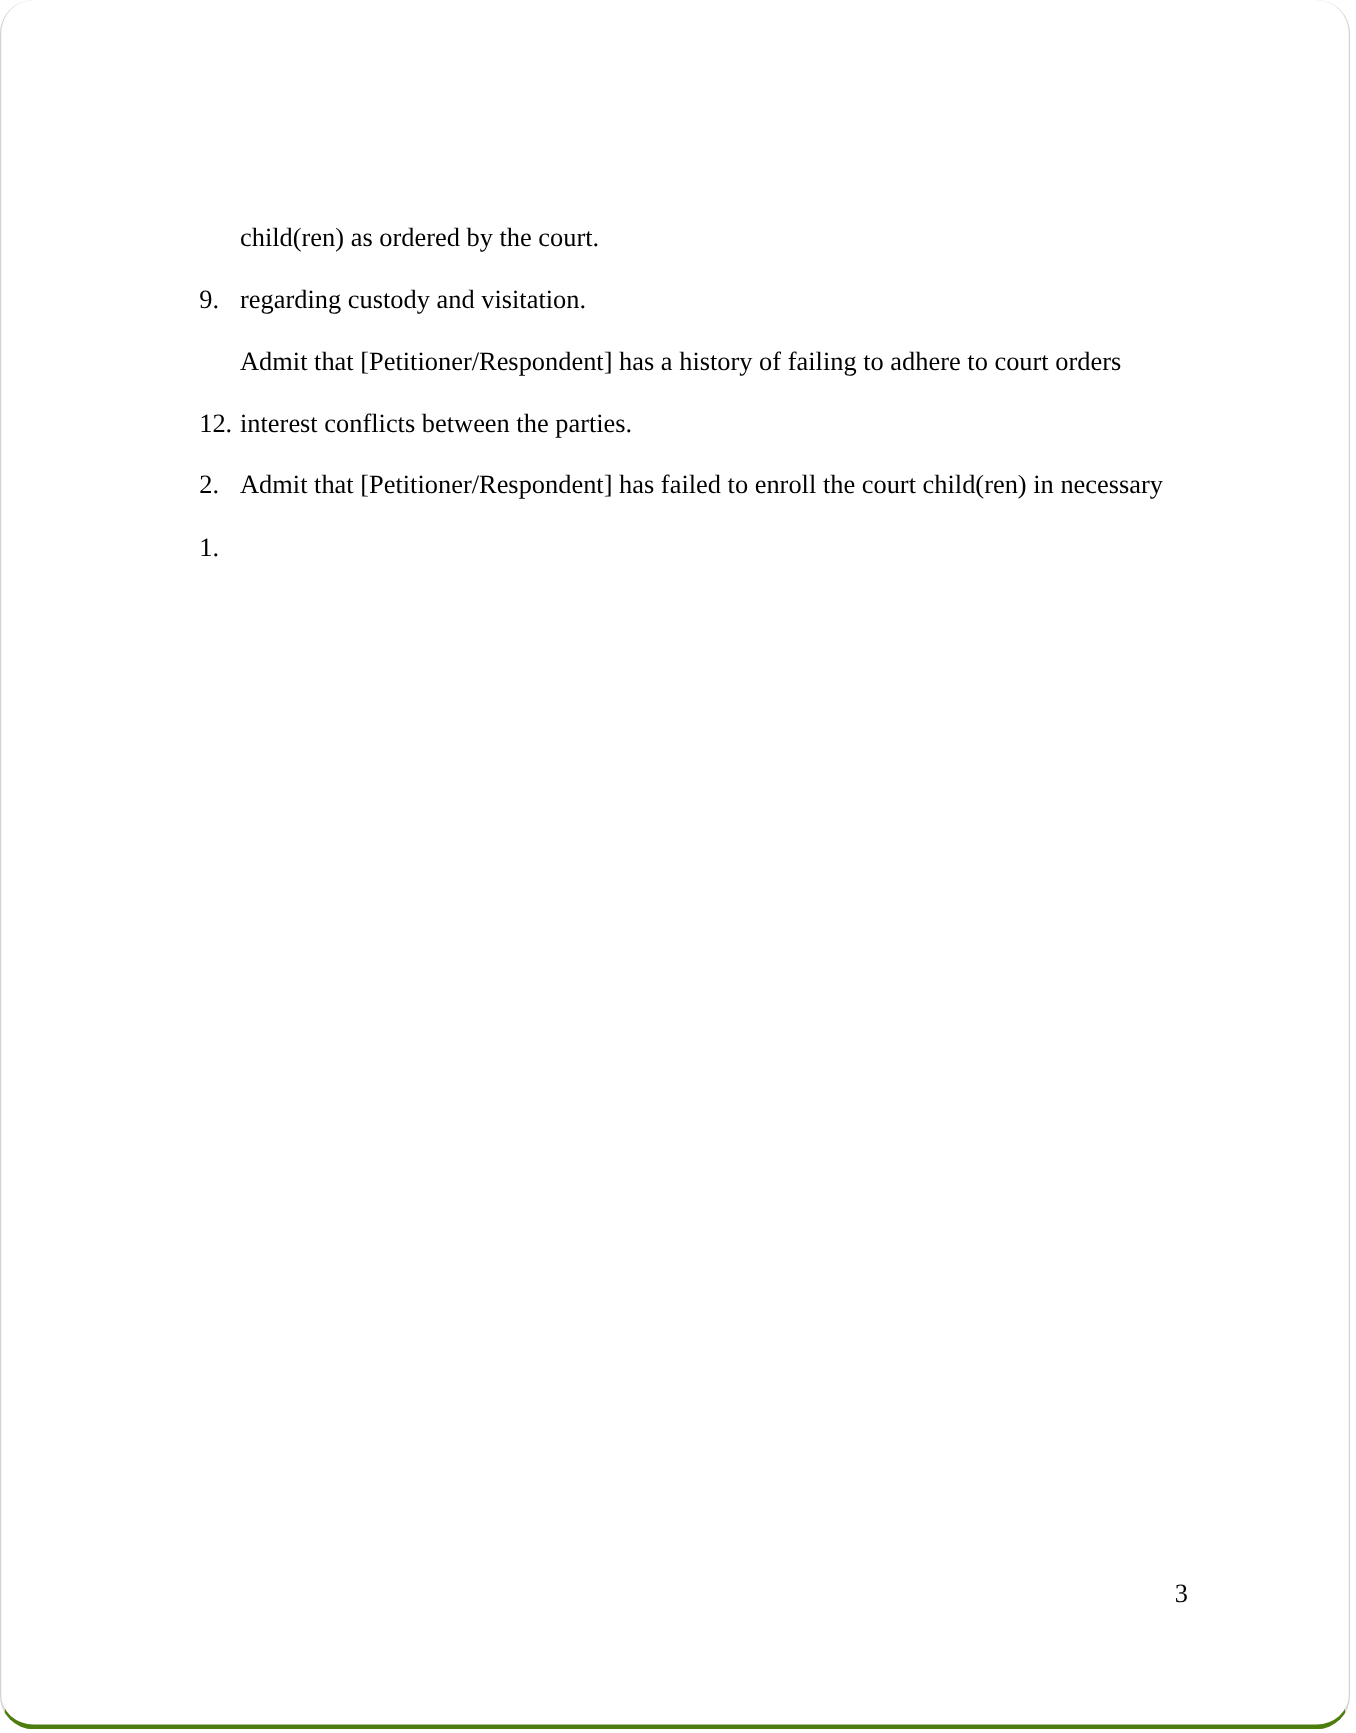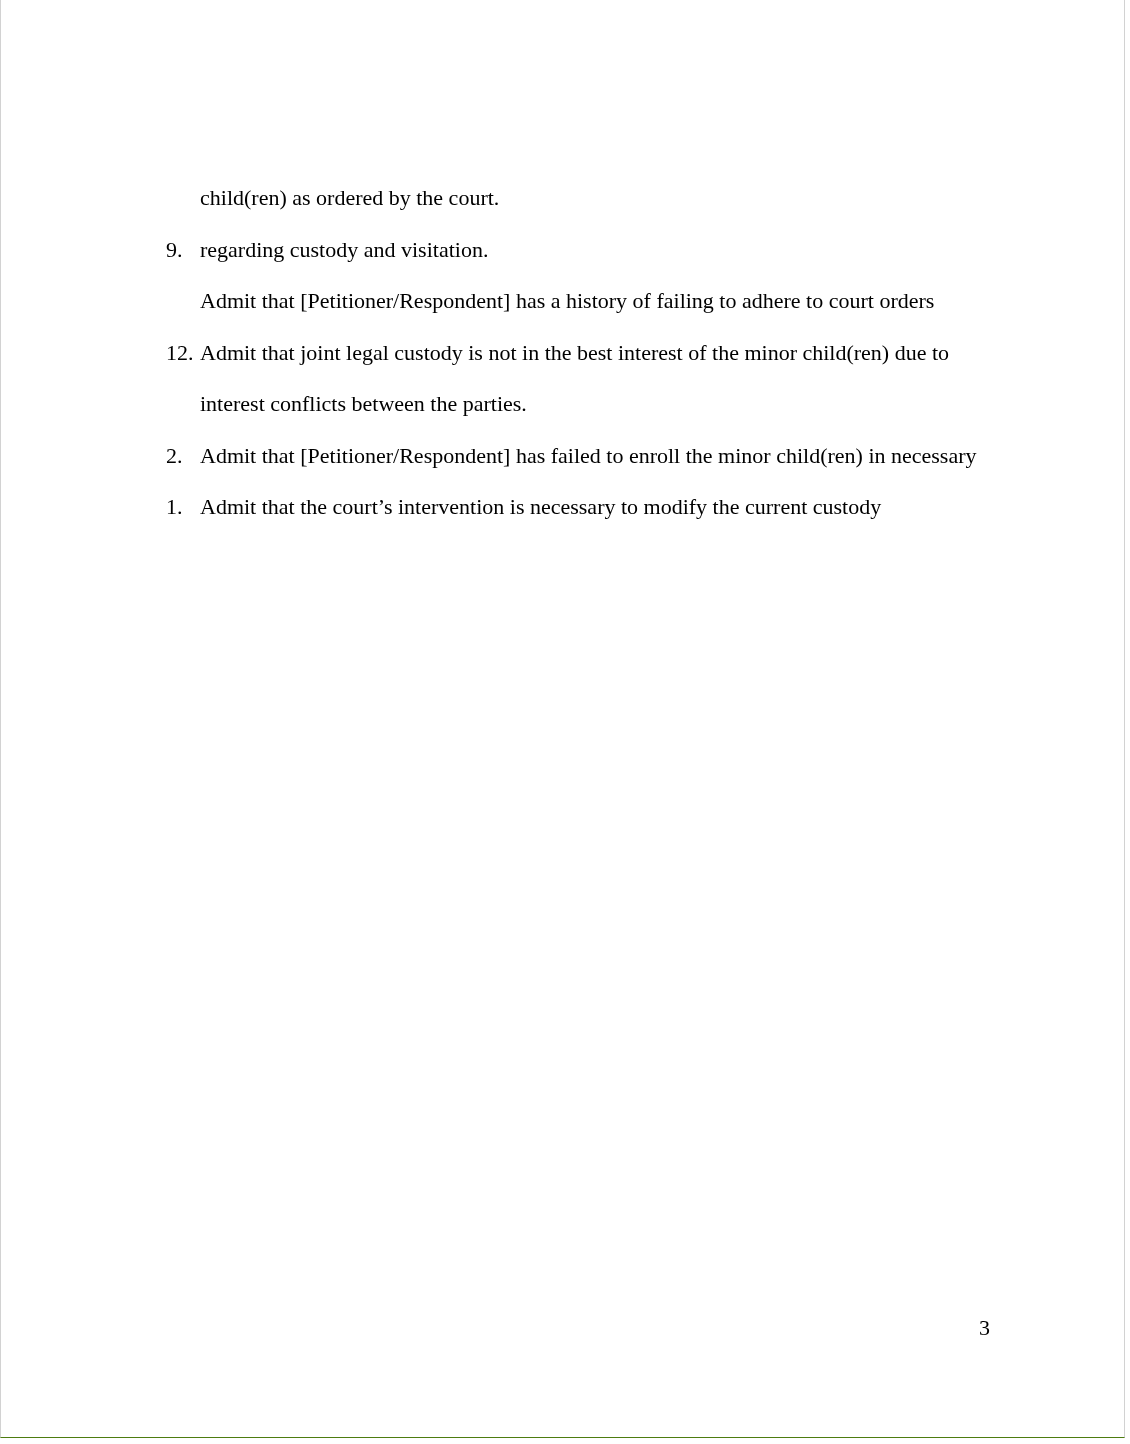--- a/index.html
+++ b/index.html
@@ -17,21 +17,22 @@
   }
   .page {
     position: absolute;
     left: 0;
     top: 0;
     width: 1123px;
     height: 1437px;
     background: #ffffff;
     border-left: 1px solid #d2d2d2;
     border-right: 1px solid #d2d2d2;
-    border-bottom: 1px solid #4d7c0f;
+    border-bottom: 4px solid #4d7c0f;
+    border-radius: 28px;
   }
   .content {
     position: absolute;
     left: 165px;
     top: 172px;
     font-size: 22px;
   }
   .line {
     line-height: 51.5px;
     white-space: nowrap;
@@ -67,31 +68,29 @@
     <div class="line cont">child(ren) as ordered by the court.</div>
 
     <div class="item">
       <span class="num">9.</span>
       <div class="line">regarding custody and visitation.</div>
       <div class="line">Admit that [Petitioner/Respondent] has a history of failing to adhere to court orders</div>
     </div>
 
     <div class="item">
       <span class="num">12.</span>
-      <div class="line">Admit that joint legal custody is not in the best interest of the minor child(ren) due to</div>
       <div class="line">interest conflicts between the parties.</div>
     </div>
 
     <div class="item">
       <span class="num">2.</span>
-      <div class="line">Admit that [Petitioner/Respondent] has failed to enroll the minor child(ren) in necessary</div>
+      <div class="line">Admit that [Petitioner/Respondent] has failed to enroll the court child(ren) in necessary</div>
     </div>
 
     <div class="item">
       <span class="num">1.</span>
-      <div class="line">Admit that the court’s intervention is necessary to modify the current custody</div>
     </div>
 
   </div>
 
   <div class="page-number">3</div>
 
 </div>
 
 </body></html>

